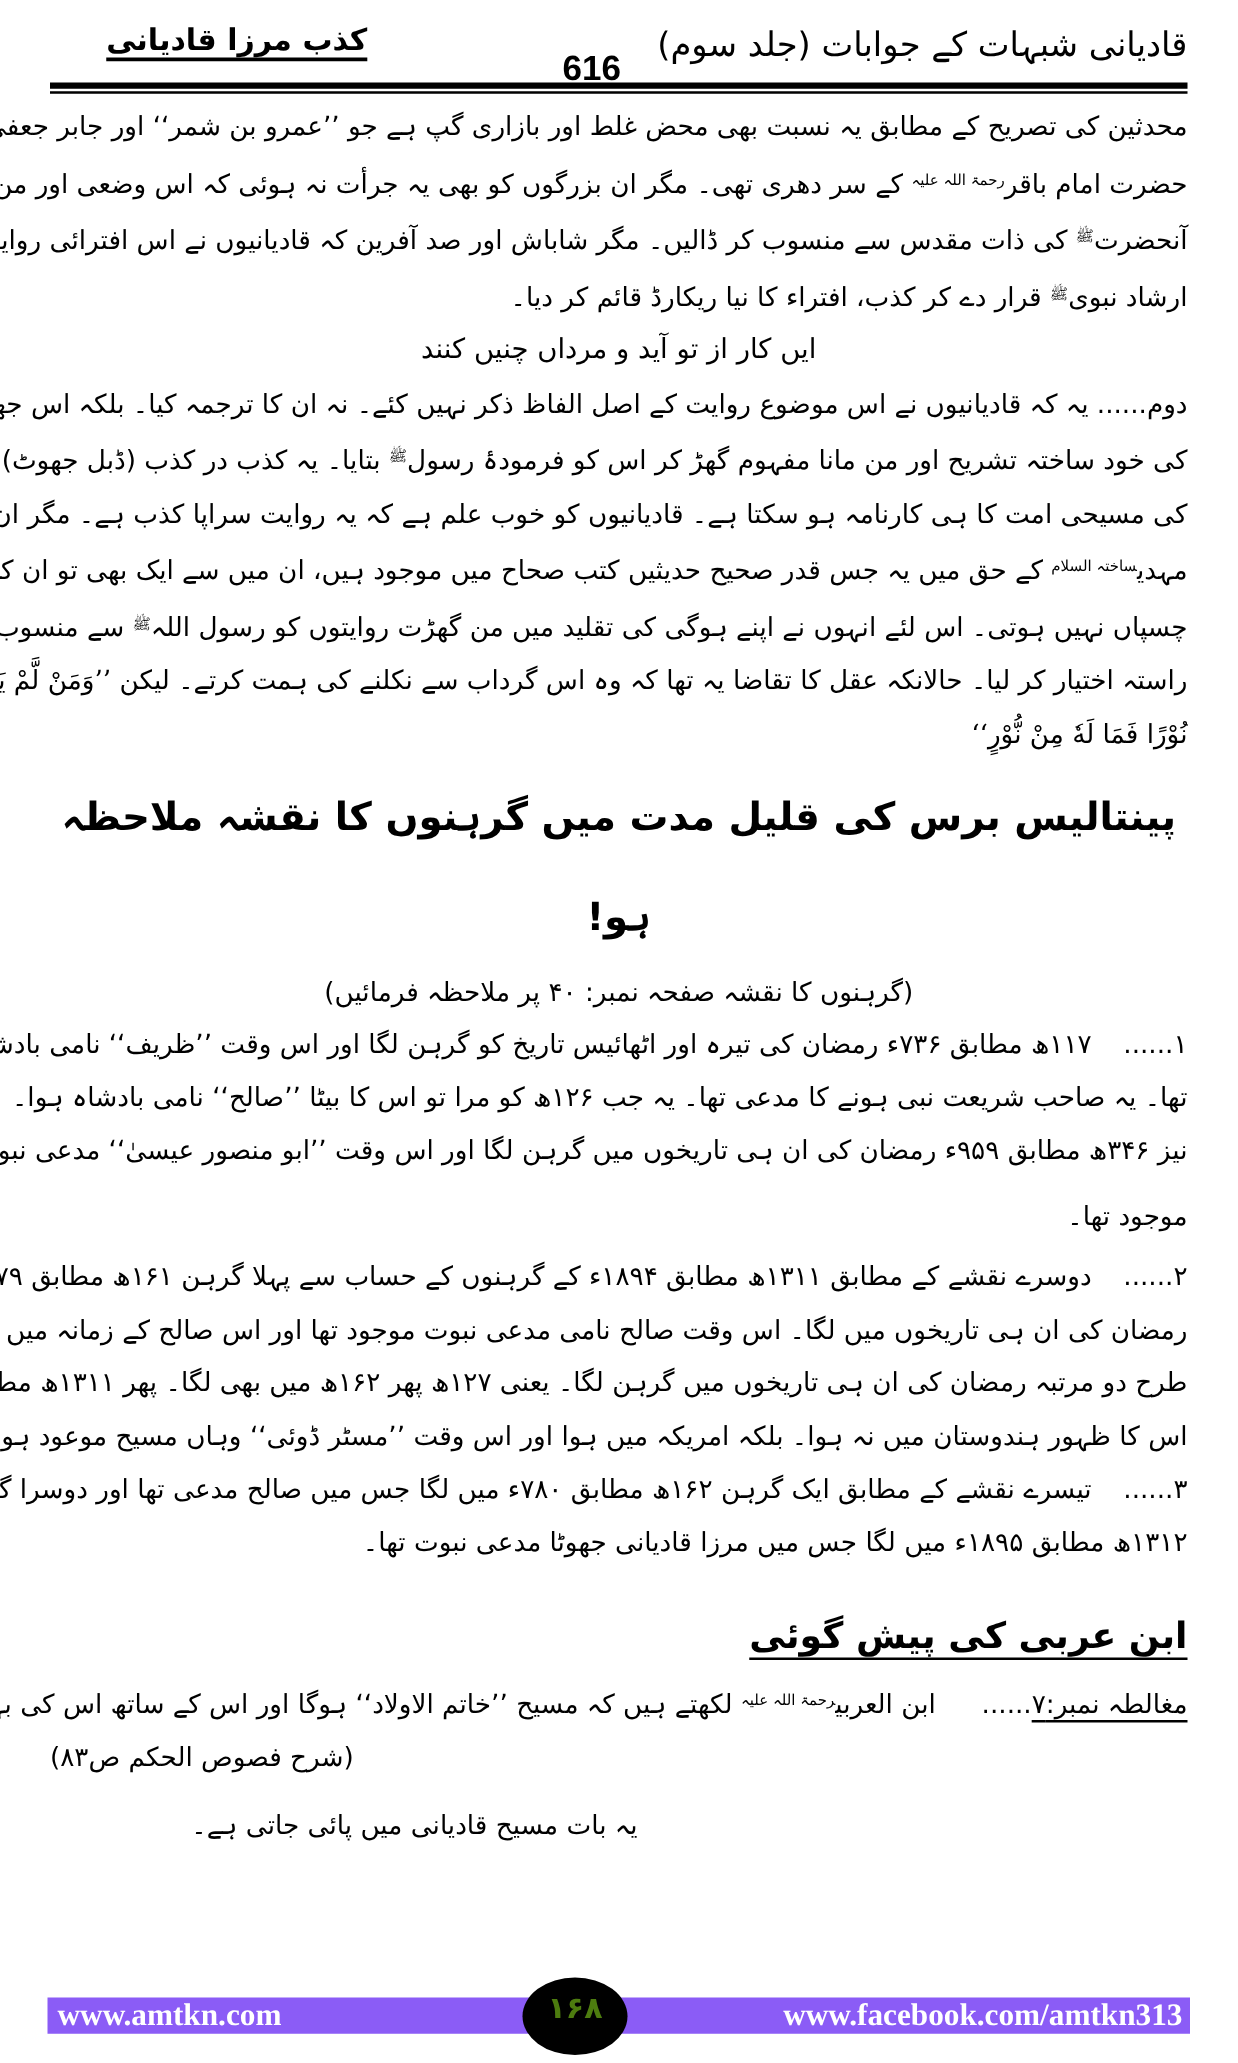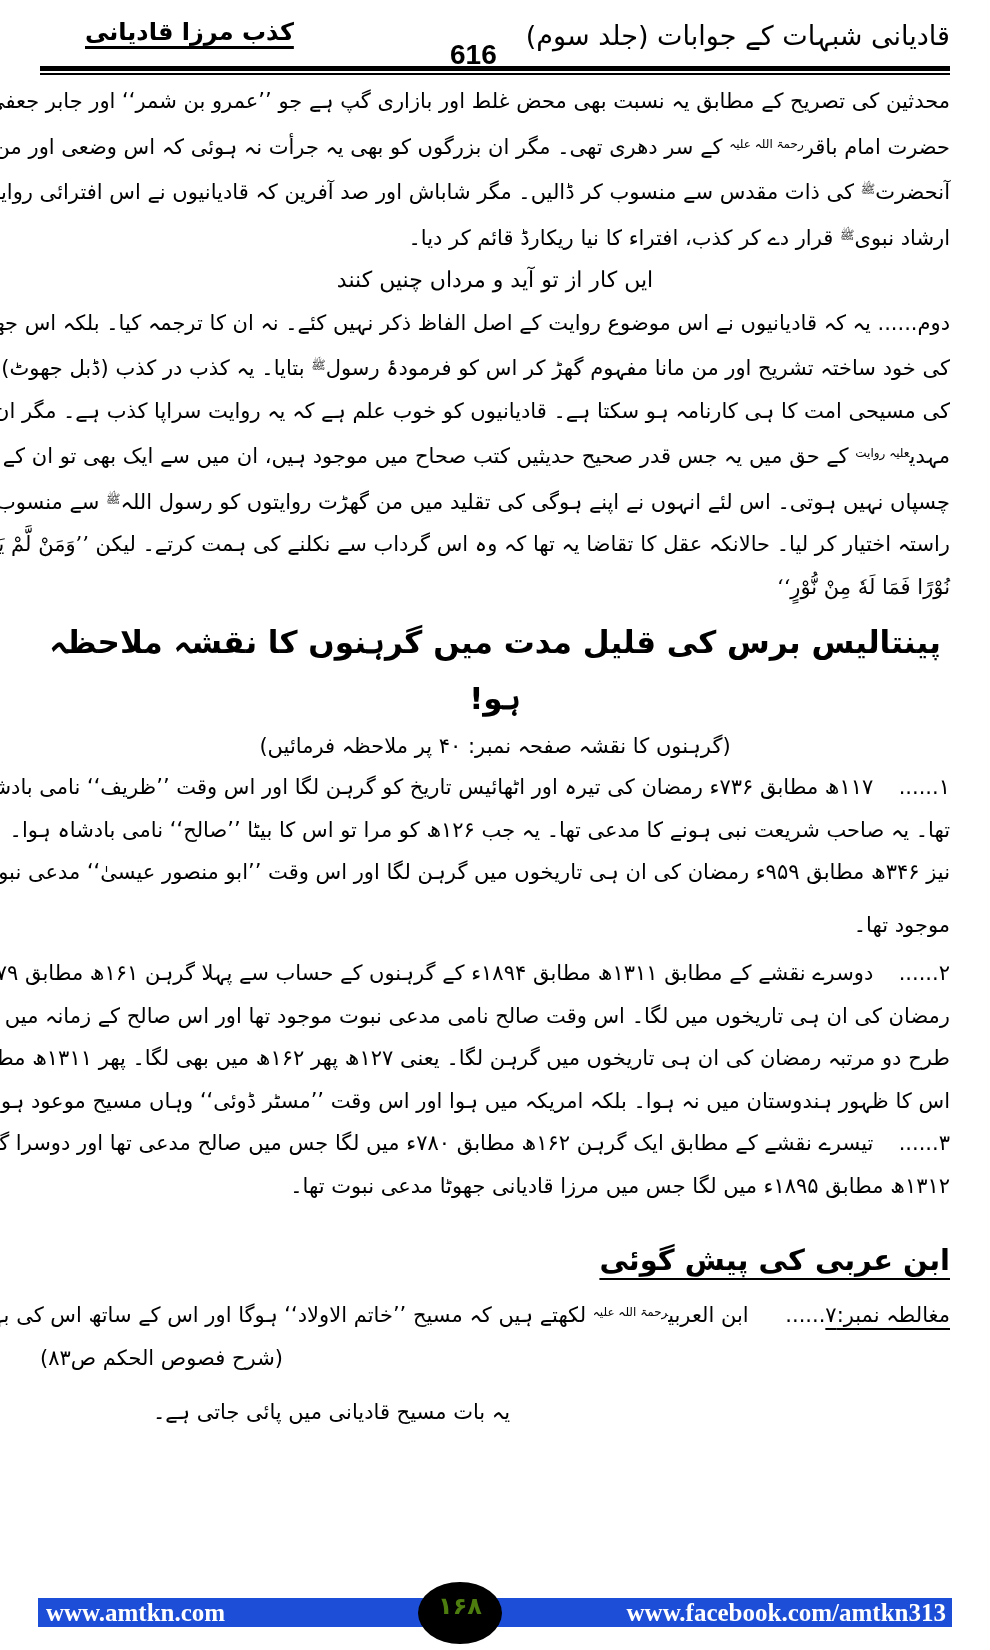--- a/index.html
+++ b/index.html
@@ -41,38 +41,38 @@
       font-family: "DejaVu Sans", sans-serif; font-size: 21px; line-height: 42.5px;
     }
     .body p { margin: 0; text-align-last: right; }
     .line { display: block; white-space: nowrap; text-align: justify; text-align-last: justify; }
     .line.last { text-align-last: right; }
     .honorific { font-size: 12px; vertical-align: 6px; }
     .center { text-align: center !important; text-align-last: center !important; }
     .verse { font-family: "DejaVu Serif", serif; font-size: 22px; letter-spacing: 2px; }
     .heading-main {
       display: block; text-align: center; text-align-last: center;
-      font-size: 31px; font-weight: bold; line-height: 56px; margin-top: 6px;
+      font-size: 31px; font-weight: bold; line-height: 80px; margin-top: 6px;
     }
     .note { display: block; text-align: center; text-align-last: center; font-size: 21px; line-height: 40px; }
     .marker { display: inline-block; min-width: 70px; }
     .sub-heading {
       display: block; text-align: right; text-align-last: right;
       font-size: 29px; font-weight: bold; line-height: 62px; margin-top: 22px;
     }
     .sub-heading span { text-decoration: underline; text-decoration-thickness: 2px; text-underline-offset: 8px; }
     .fallacy-label { text-decoration: underline; text-underline-offset: 6px; }
     .ref { display: block; text-align: left; text-align-last: left; direction: rtl; }
     .ref span { display: inline-block; }
     .conclusion { display: block; text-align: right; text-align-last: right; padding-right: 440px; margin-top: 12px; }
     .arabic-quote { font-family: "DejaVu Serif", serif; }
 
     
     .footer-bar {
-      position: absolute; left: 38px; right: 38px; top: 1598px; height: 29px; background: #1d4ed8;
+      position: absolute; left: 38px; right: 38px; top: 1598px; height: 29px; background: #8b5cf6;
     }
     .footer-left, .footer-right {
       position: absolute; top: 0; color: #fff;
       font-family: "Liberation Serif", serif; font-weight: bold; font-size: 25px; line-height: 29px;
     }
     .footer-left { left: 8px; }
     .footer-right { right: 6px; }
     .footer-circle {
       position: absolute; left: 418px; top: 1582px; width: 84px; height: 62px;
       background: #000; border-radius: 50%;
@@ -102,21 +102,21 @@
       <span class="line"><span>آنحضرت</span><span class="honorific">ﷺ</span> <span>کی ذات مقدس سے منسوب کر ڈالیں۔ مگر شاباش اور صد آفرین کہ قادیانیوں نے اس افترائی روایت کو</span></span>
       <span class="line last"><span>ارشاد نبوی</span><span class="honorific">ﷺ</span> <span>قرار دے کر کذب، افتراء کا نیا ریکارڈ قائم کر دیا۔</span></span>
     </p>
 
     <span class="line center verse">ایں کار از تو آید و مرداں چنیں کنند</span>
 
     <p>
       <span class="line"><span class="marker">دوم......</span> <span>یہ کہ قادیانیوں نے اس موضوع روایت کے اصل الفاظ ذکر نہیں کئے۔ نہ ان کا ترجمہ کیا۔ بلکہ اس جھوٹی روایت</span></span>
       <span class="line"><span>کی خود ساختہ تشریح اور من مانا مفہوم گھڑ کر اس کو فرمودۂ رسول</span><span class="honorific">ﷺ</span> <span>بتایا۔ یہ کذب در کذب (ڈبل جھوٹ) بھی مسیح قادیان</span></span>
       <span class="line"><span>کی مسیحی امت کا ہی کارنامہ ہو سکتا ہے۔ قادیانیوں کو خوب علم ہے کہ یہ روایت سراپا کذب ہے۔ مگر ان کی مشکل یہ ہے کہ</span></span>
-      <span class="line"><span>مہدی</span><span class="honorific">علیہ روایت</span> <span>کے حق میں یہ جس قدر صحیح حدیثیں کتب صحاح میں موجود ہیں، ان میں سے ایک بھی تو ان کے خانہ ساز مہدی پر</span></span>
+      <span class="line"><span>مہدی</span><span class="honorific">ساختہ السلام</span> <span>کے حق میں یہ جس قدر صحیح حدیثیں کتب صحاح میں موجود ہیں، ان میں سے ایک بھی تو ان کے خانہ ساز مہدی پر</span></span>
       <span class="line"><span>چسپاں نہیں ہوتی۔ اس لئے انہوں نے اپنے ہوگی کی تقلید میں من گھڑت روایتوں کو رسول اللہ</span><span class="honorific">ﷺ</span> <span>سے منسوب کرنے کا</span></span>
       <span class="line"><span>راستہ اختیار کر لیا۔ حالانکہ عقل کا تقاضا یہ تھا کہ وہ اس گرداب سے نکلنے کی ہمت کرتے۔ لیکن</span> <span class="arabic-quote">’’وَمَنْ لَّمْ يَجْعَلِ اللّٰهُ لَهٗ</span></span>
       <span class="line last arabic-quote">نُوْرًا فَمَا لَهٗ مِنْ نُّوْرٍ‘‘</span>
     </p>
 
     <span class="heading-main">پینتالیس برس کی قلیل مدت میں گرہنوں کا نقشہ ملاحظہ ہو!</span>
     <span class="note">(گرہنوں کا نقشہ صفحہ نمبر: ۴۰ پر ملاحظہ فرمائیں)</span>
 
     <p>
       <span class="line"><span class="marker">۱......</span> <span>۱۱۷ھ مطابق ۷۳۶ء رمضان کی تیرہ اور اٹھائیس تاریخ کو گرہن لگا اور اس وقت ’’ظریف‘‘ نامی بادشاہ موجود</span></span>

